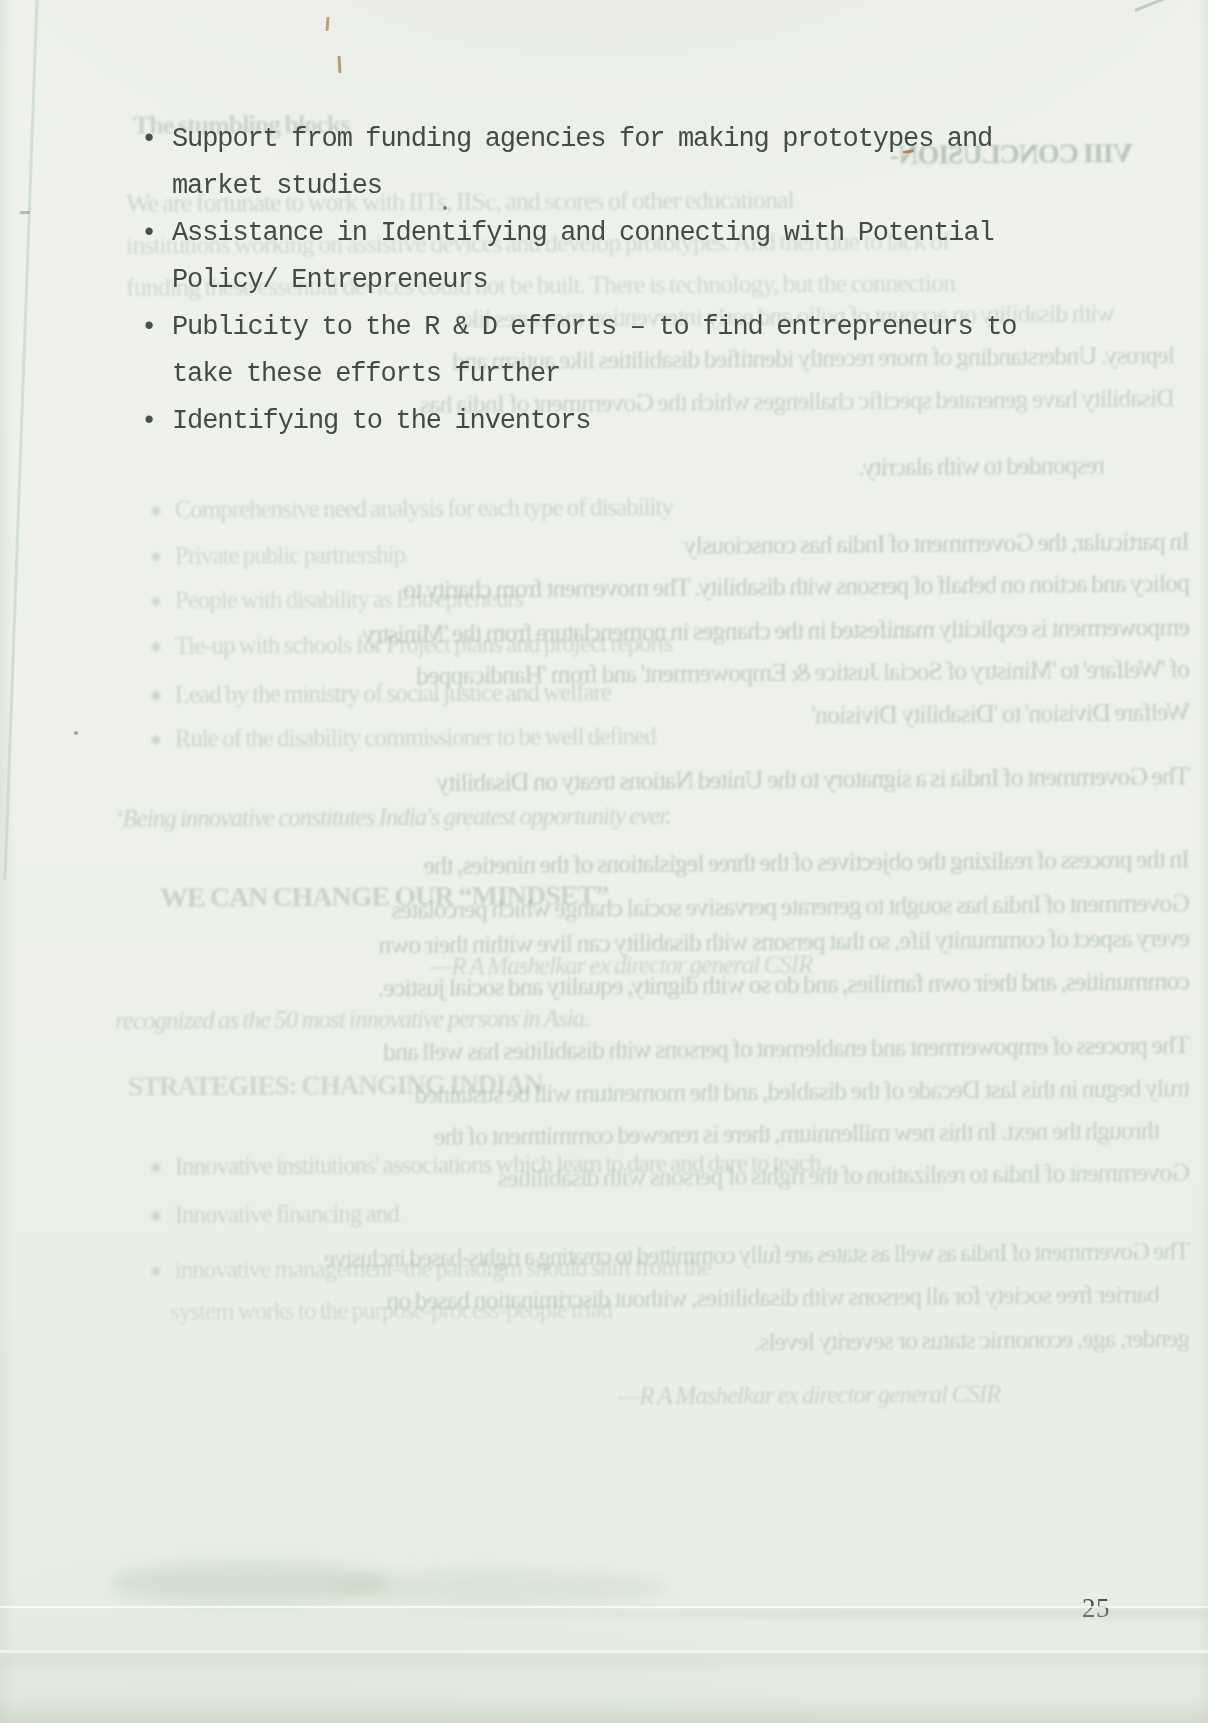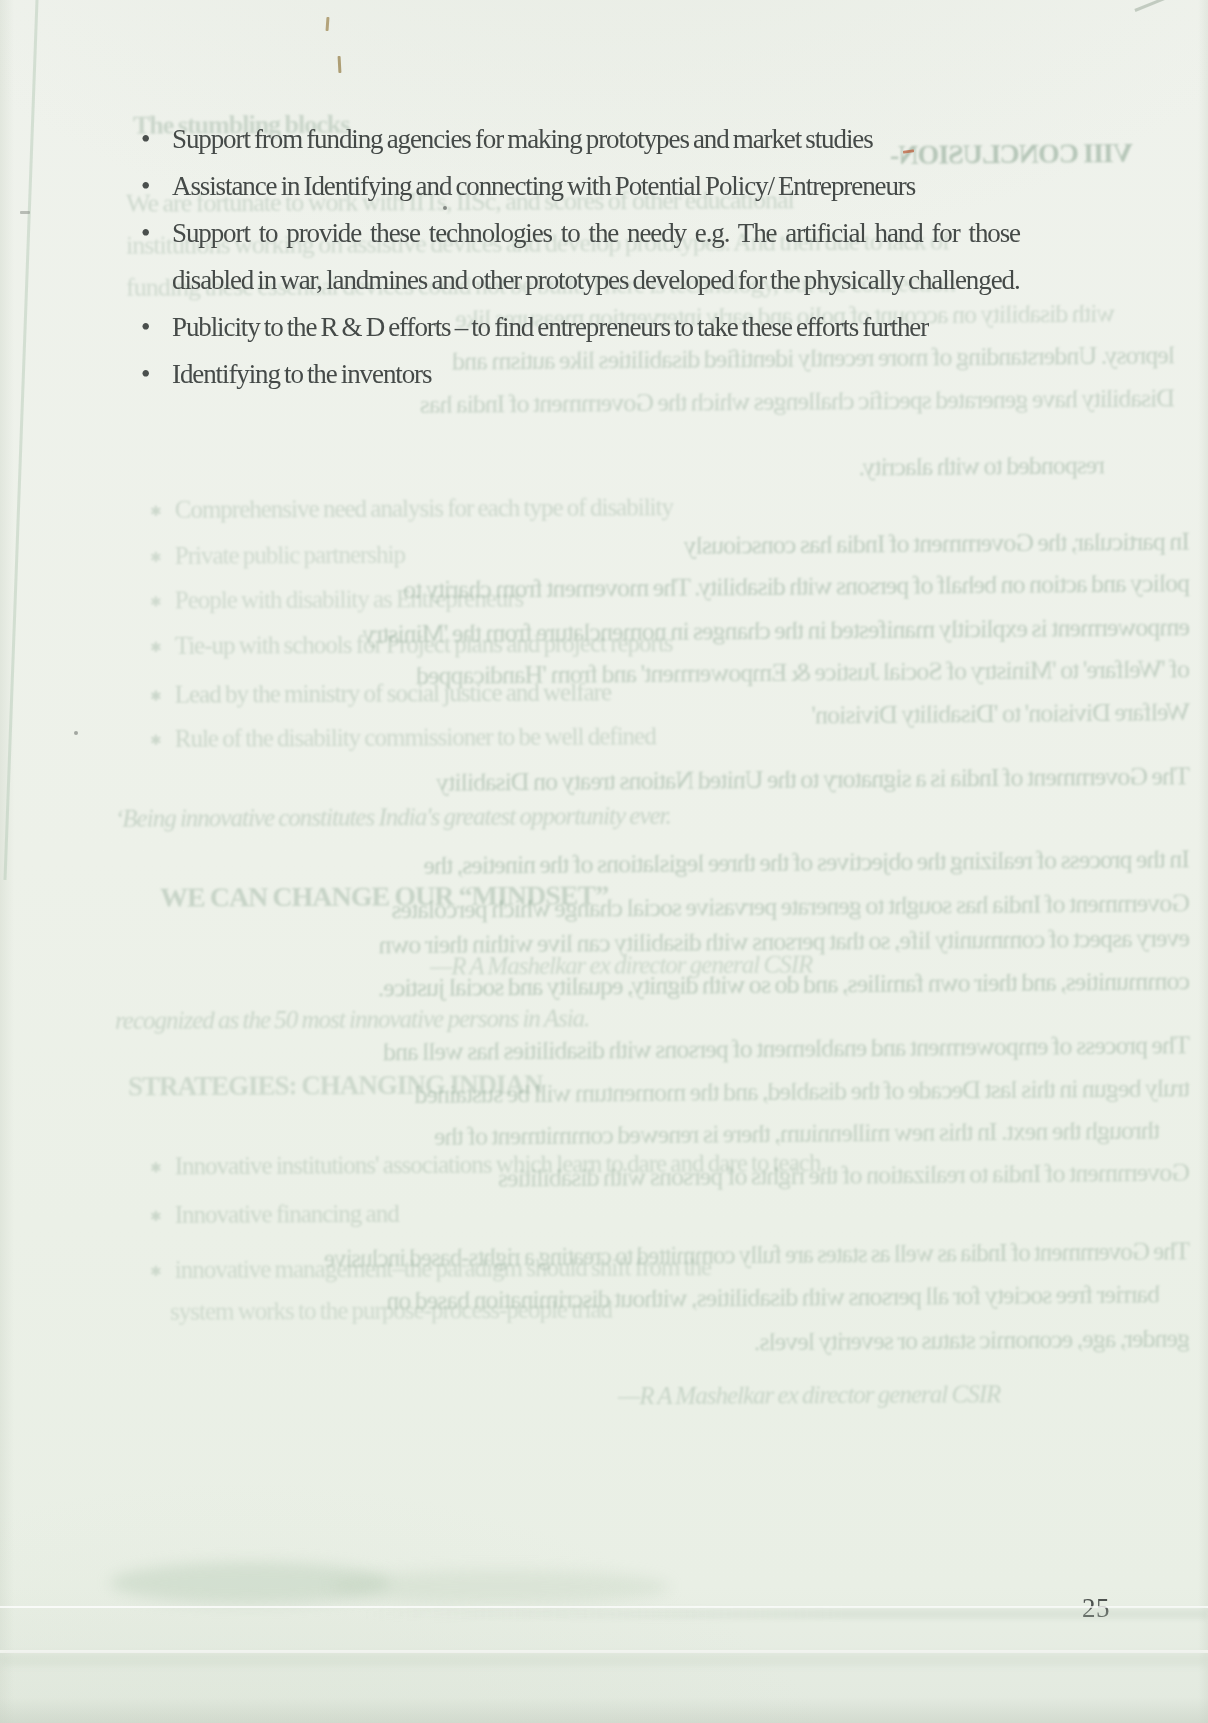--- a/index.html
+++ b/index.html
@@ -19,21 +19,21 @@
   
   .content{
     position:absolute; left:128px; top:116px; width:892px;
     color:#454a48;
     font-size:27px; line-height:47px;
     letter-spacing:-1.1px; word-spacing:-1.5px;
   }
   .title{white-space:pre-wrap; margin:0;}
   ul.blist{list-style:none; margin:0; padding:0;}
   ul.blist li{
-    position:relative; padding-left:44px; margin:0;
+    position:relative; padding-left:44px; margin:0;font-family:Liberation Mono, monospace;
   }
   ul.blist li::before{
     content:"\2022";
     position:absolute; left:13px; top:0;
     font-size:27px; color:#4a4f4d;
   }
   ul.blist li.just{ text-align:justify; text-align-last:left; }
   .pagenum{
     position:absolute; left:1082px; top:1593px;
     font-size:27px; color:#4d524f; letter-spacing:0.5px;
@@ -114,21 +114,20 @@
       <div class="bleed-line mir" style="left: 115px; top: 1284px; width: 1045px; font-size: 26px; opacity: 0.38;">barrier free society for all persons with disabilities, without discrimination based on</div>
       <div class="bleed-line norm" style="left: 170px; top: 1296px; width: 700px; font-size: 25px; opacity: 0.26;">system works to the purpose-process-people triad</div>
       <div class="bleed-line mir" style="left: 630px; top: 1326px; width: 560px; font-size: 26px; opacity: 0.38;">gender, age, economic status or severity levels.</div>
       <div class="bleed-line norm" style="left: 618px; top: 1381px; width: 490px; font-size: 25px; opacity: 0.32; font-style: italic;">—R A Mashelkar ex director general CSIR</div>
     </div>
 
   <div class="content">
     <ul class="blist" id="bullet-list">
         <li>Support from funding agencies for making prototypes and market studies</li>
         <li>Assistance in Identifying and connecting with Potential Policy/ Entrepreneurs</li>
-        <li class="just">Support to provide these technologies to the needy e.g. The artificial hand for those disabled in war, landmines and other prototypes developed for the physically challenged.</li>
         <li>Publicity to the R &amp; D efforts – to find entrepreneurs to take these efforts further</li>
         <li>Identifying to the inventors</li>
       </ul>
   </div>
 
   <div class="pagenum">25</div>
 
   <svg class="gutter-svg" width="60" height="900" viewBox="0 0 60 900">
     <path d="M37,0 Q22,430 5,880" fill="none" stroke="rgba(178,200,180,0.45)" stroke-width="3"></path>
   </svg>

